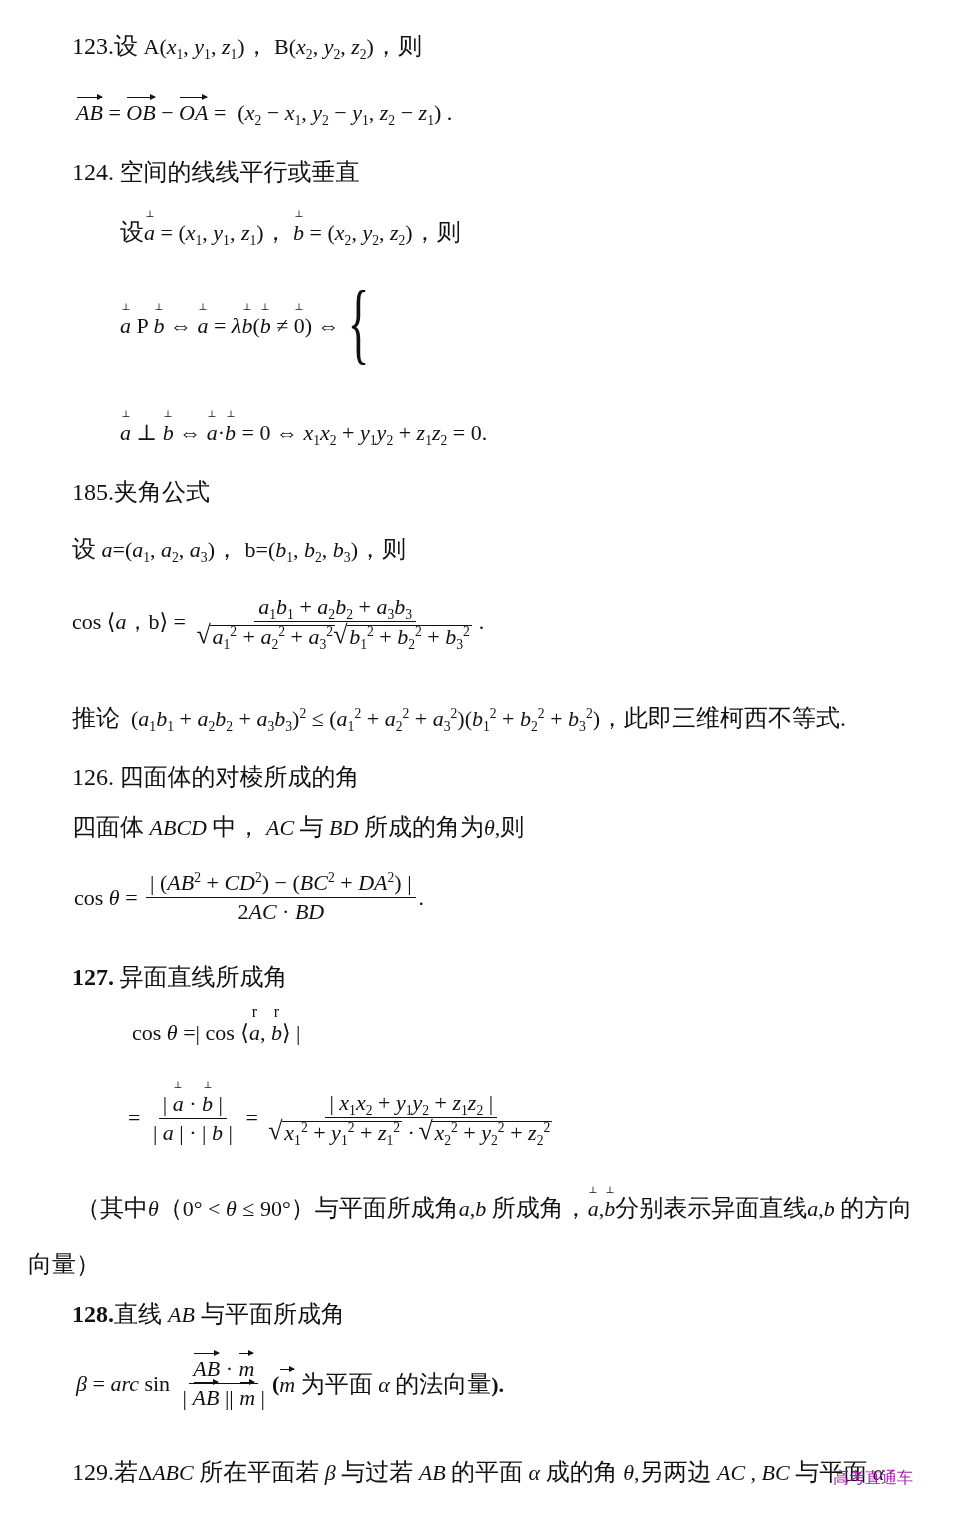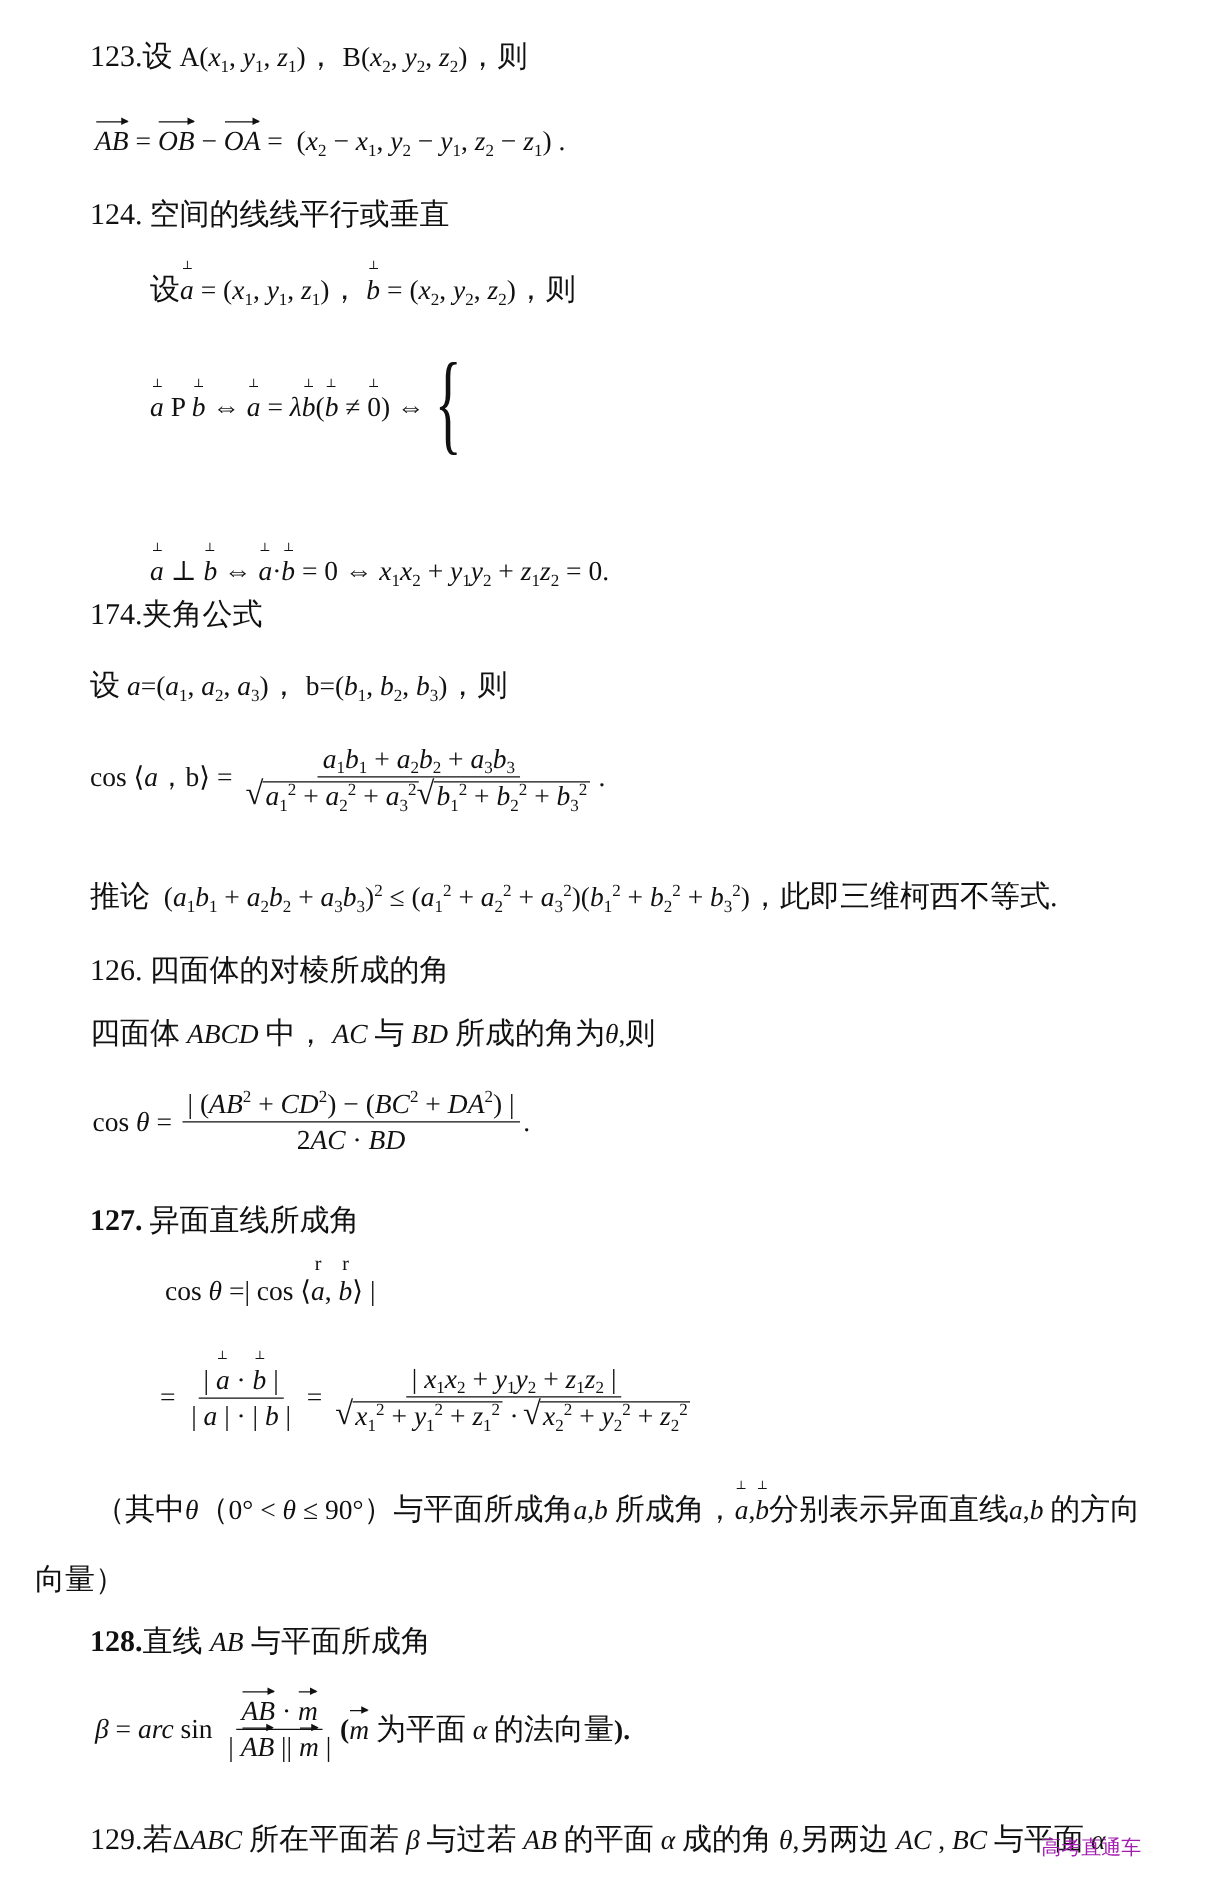--- a/index.html
+++ b/index.html
@@ -42,26 +42,26 @@
 <div class="line" style="left:72px; top:160px;">
   <span class="cjk">124.</span>&nbsp;<span class="cjk">空间的线线平行或垂直</span>
 </div>
 <div class="line" style="left:120px; top:220px;">
   <span class="cjk">设</span><i class="vec">a</i> = (<i>x</i><sub>1</sub>, <i>y</i><sub>1</sub>, <i>z</i><sub>1</sub>)<span class="cjk">，</span> <i class="vec">b</i> = (<i>x</i><sub>2</sub>, <i>y</i><sub>2</sub>, <i>z</i><sub>2</sub>)<span class="cjk">，则</span>
 </div>
 <div class="line" style="left:120px; top:278px;">
   <span style="display:inline-block; vertical-align:middle; margin-top:6px;"><i class="vec">a</i> P <i class="vec">b</i> ⇔ <i class="vec">a</i> = <i>λ</i><i class="vec">b</i>(<i class="vec">b</i> ≠ <span class="vec">0</span>) ⇔</span>
   <span class="brace">{</span>
 </div>
-<div class="line" style="left:120px; top:422px;margin-top:24px;">
+<div class="line" style="left:120px; top:422px;">
   <i class="vec">a</i> ⊥ <i class="vec">b</i> ⇔ <i class="vec">a</i>·<i class="vec">b</i> = 0 ⇔ <i>x</i><sub>1</sub><i>x</i><sub>2</sub> + <i>y</i><sub>1</sub><i>y</i><sub>2</sub> + <i>z</i><sub>1</sub><i>z</i><sub>2</sub> = 0.
 </div>
 
 <div class="line" style="left:72px; top:480px;">
-  <span class="cjk">174.</span><span class="cjk">夹角公式</span>
+  <span class="cjk">185.</span><span class="cjk">夹角公式</span>
 </div>
 <div class="line" style="left:72px; top:537px;">
   <span class="cjk">设</span> <i>a</i>=(<i>a</i><sub>1</sub>, <i>a</i><sub>2</sub>, <i>a</i><sub>3</sub>)<span class="cjk">，</span> b=(<i>b</i><sub>1</sub>, <i>b</i><sub>2</sub>, <i>b</i><sub>3</sub>)<span class="cjk">，则</span>
 </div>
 <div class="line" style="left:72px; top:596px;">
   <span style="vertical-align:middle;">cos ⟨<i>a</i>，b⟩ =</span>
   <span class="frac">
     <span class="num"><i>a</i><sub>1</sub><i>b</i><sub>1</sub> + <i>a</i><sub>2</sub><i>b</i><sub>2</sub> + <i>a</i><sub>3</sub><i>b</i><sub>3</sub></span>
     <span class="den"><span class="sqrt"><i>a</i><sub>1</sub><sup>2</sup> + <i>a</i><sub>2</sub><sup>2</sup> + <i>a</i><sub>3</sub><sup>2</sup></span><span class="sqrt"><i>b</i><sub>1</sub><sup>2</sup> + <i>b</i><sub>2</sub><sup>2</sup> + <i>b</i><sub>3</sub><sup>2</sup></span></span>
   </span><span style="vertical-align:middle;">.</span>

